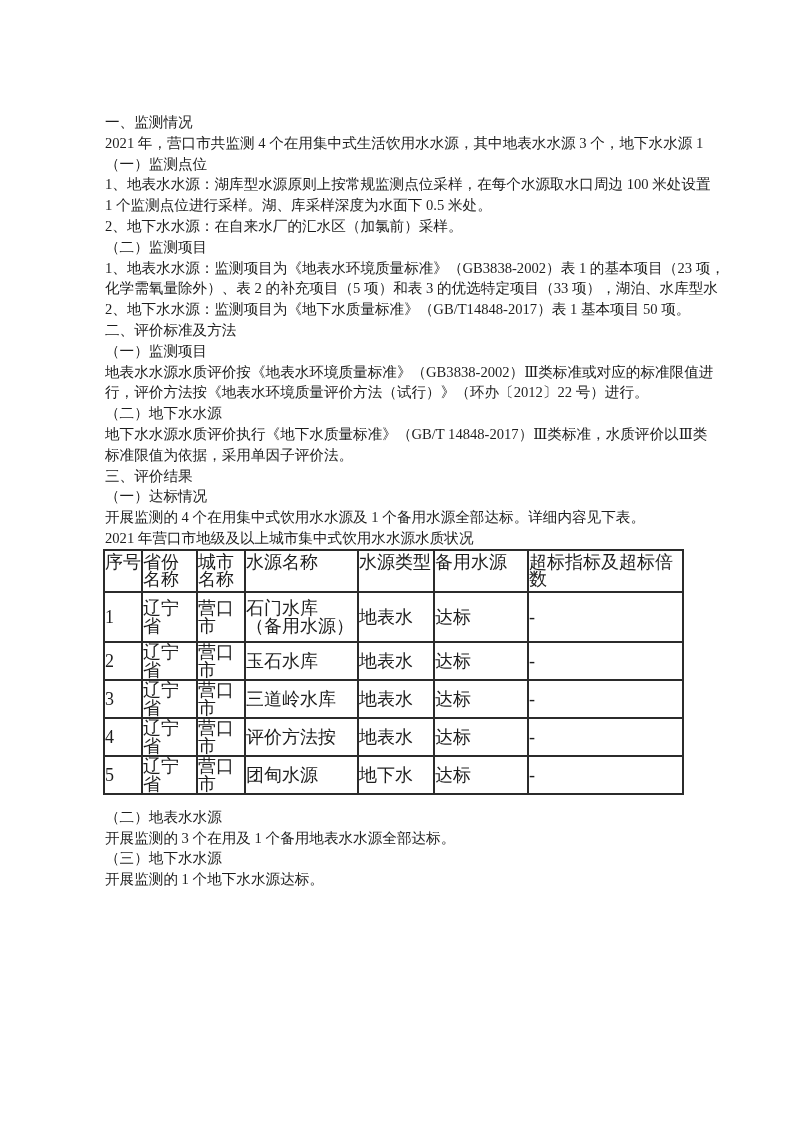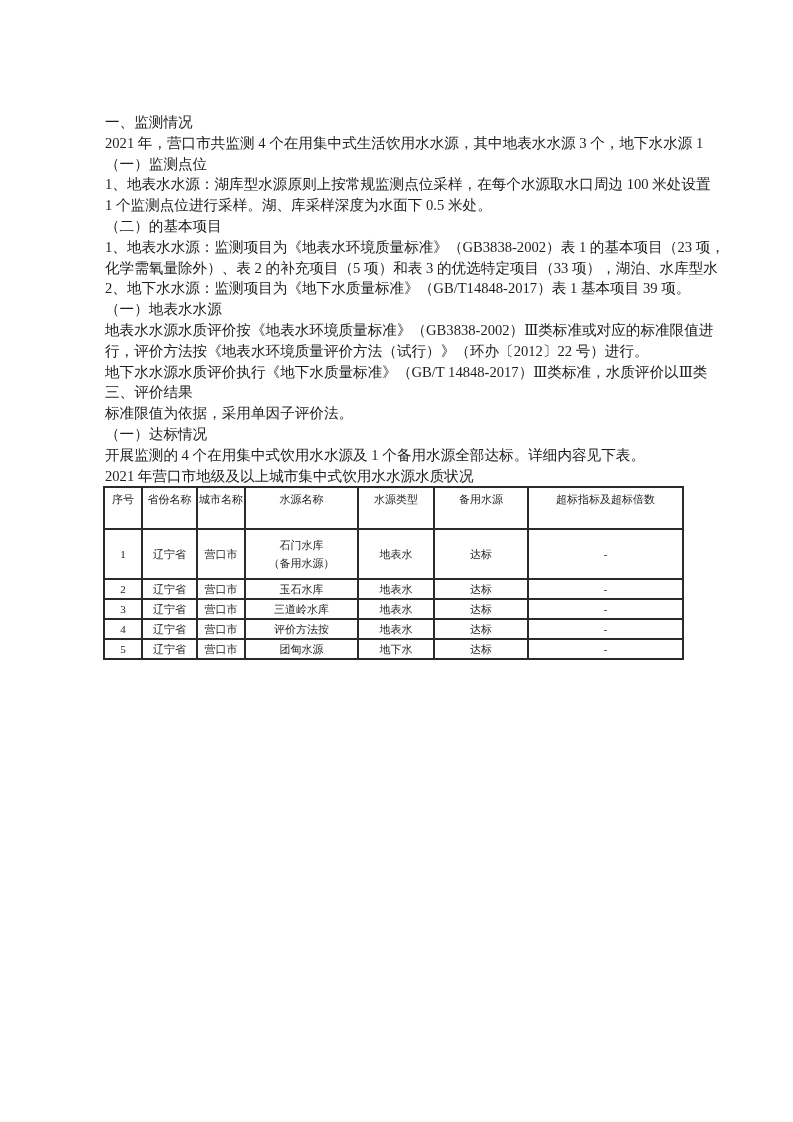--- a/index.html
+++ b/index.html
@@ -27,23 +27,23 @@
     overflow: hidden;
   }
   .doc-table {
     border-collapse: collapse;
     table-layout: fixed;
     margin-left: -2px;
   }
   .doc-table th,
   .doc-table td {
     border: 2px solid #2b2b2b;
-    font-size: 11px;
+    font-size: 18px;
     font-weight: normal;
-    text-align: center;
+    text-align: left;
     padding: 0;
     overflow: hidden;
   }
   .doc-table thead tr { height: 42px; }
   .doc-table thead th {
     vertical-align: top;
     padding-top: 3px;
     line-height: 17px;
   }
   .doc-table tbody tr { height: 19px; }
@@ -55,30 +55,33 @@
 </head>
 <body>
 
 <div class="page">
 
   <div class="line">一、监测情况</div>
   <div class="line">2021 年，营口市共监测 4 个在用集中式生活饮用水水源，其中地表水水源 3 个，地下水水源 1</div>
   <div class="line">（一）监测点位</div>
   <div class="line">1、地表水水源：湖库型水源原则上按常规监测点位采样，在每个水源取水口周边 100 米处设置</div>
   <div class="line">1 个监测点位进行采样。湖、库采样深度为水面下 0.5 米处。</div>
-  <div class="line">（二）的基本项目</div>
+  <div class="line">2、地下水水源：在自来水厂的汇水区（加氯前）采样。</div>
+  <div class="line">（二）监测项目</div>
   <div class="line">1、地表水水源：监测项目为《地表水环境质量标准》（GB3838-2002）表 1 的基本项目（23 项，</div>
   <div class="line">化学需氧量除外）、表 2 的补充项目（5 项）和表 3 的优选特定项目（33 项），湖泊、水库型水</div>
-  <div class="line">2、地下水水源：监测项目为《地下水质量标准》（GB/T14848-2017）表 1 基本项目 39 项。</div>
-  <div class="line">（一）地表水水源</div>
+  <div class="line">2、地下水水源：监测项目为《地下水质量标准》（GB/T14848-2017）表 1 基本项目 50 项。</div>
+  <div class="line">二、评价标准及方法</div>
+  <div class="line">（一）监测项目</div>
   <div class="line">地表水水源水质评价按《地表水环境质量标准》（GB3838-2002）Ⅲ类标准或对应的标准限值进</div>
   <div class="line">行，评价方法按《地表水环境质量评价方法（试行）》（环办〔2012〕22 号）进行。</div>
+  <div class="line">（二）地下水水源</div>
   <div class="line">地下水水源水质评价执行《地下水质量标准》（GB/T 14848-2017）Ⅲ类标准，水质评价以Ⅲ类</div>
+  <div class="line">标准限值为依据，采用单因子评价法。</div>
   <div class="line">三、评价结果</div>
-  <div class="line">标准限值为依据，采用单因子评价法。</div>
   <div class="line">（一）达标情况</div>
   <div class="line">开展监测的 4 个在用集中式饮用水水源及 1 个备用水源全部达标。详细内容见下表。</div>
   <div class="line">2021 年营口市地级及以上城市集中式饮用水水源水质状况</div>
 
   <table class="doc-table">
     <colgroup>
       <col style="width:38px">
       <col style="width:55px">
       <col style="width:48px">
       <col style="width:113px">
@@ -140,14 +143,20 @@
         <td>辽宁省</td>
         <td>营口市</td>
         <td class="cell-name">团甸水源</td>
         <td>地下水</td>
         <td>达标</td>
         <td>-</td>
       </tr>
     </tbody>
   </table>
 
+  <div class="footer-lines">
+    <div class="line">（二）地表水水源</div>
+    <div class="line">开展监测的 3 个在用及 1 个备用地表水水源全部达标。</div>
+    <div class="line">（三）地下水水源</div>
+    <div class="line">开展监测的 1 个地下水水源达标。</div>
+  </div>
 
 </div>
 
 </body></html>

